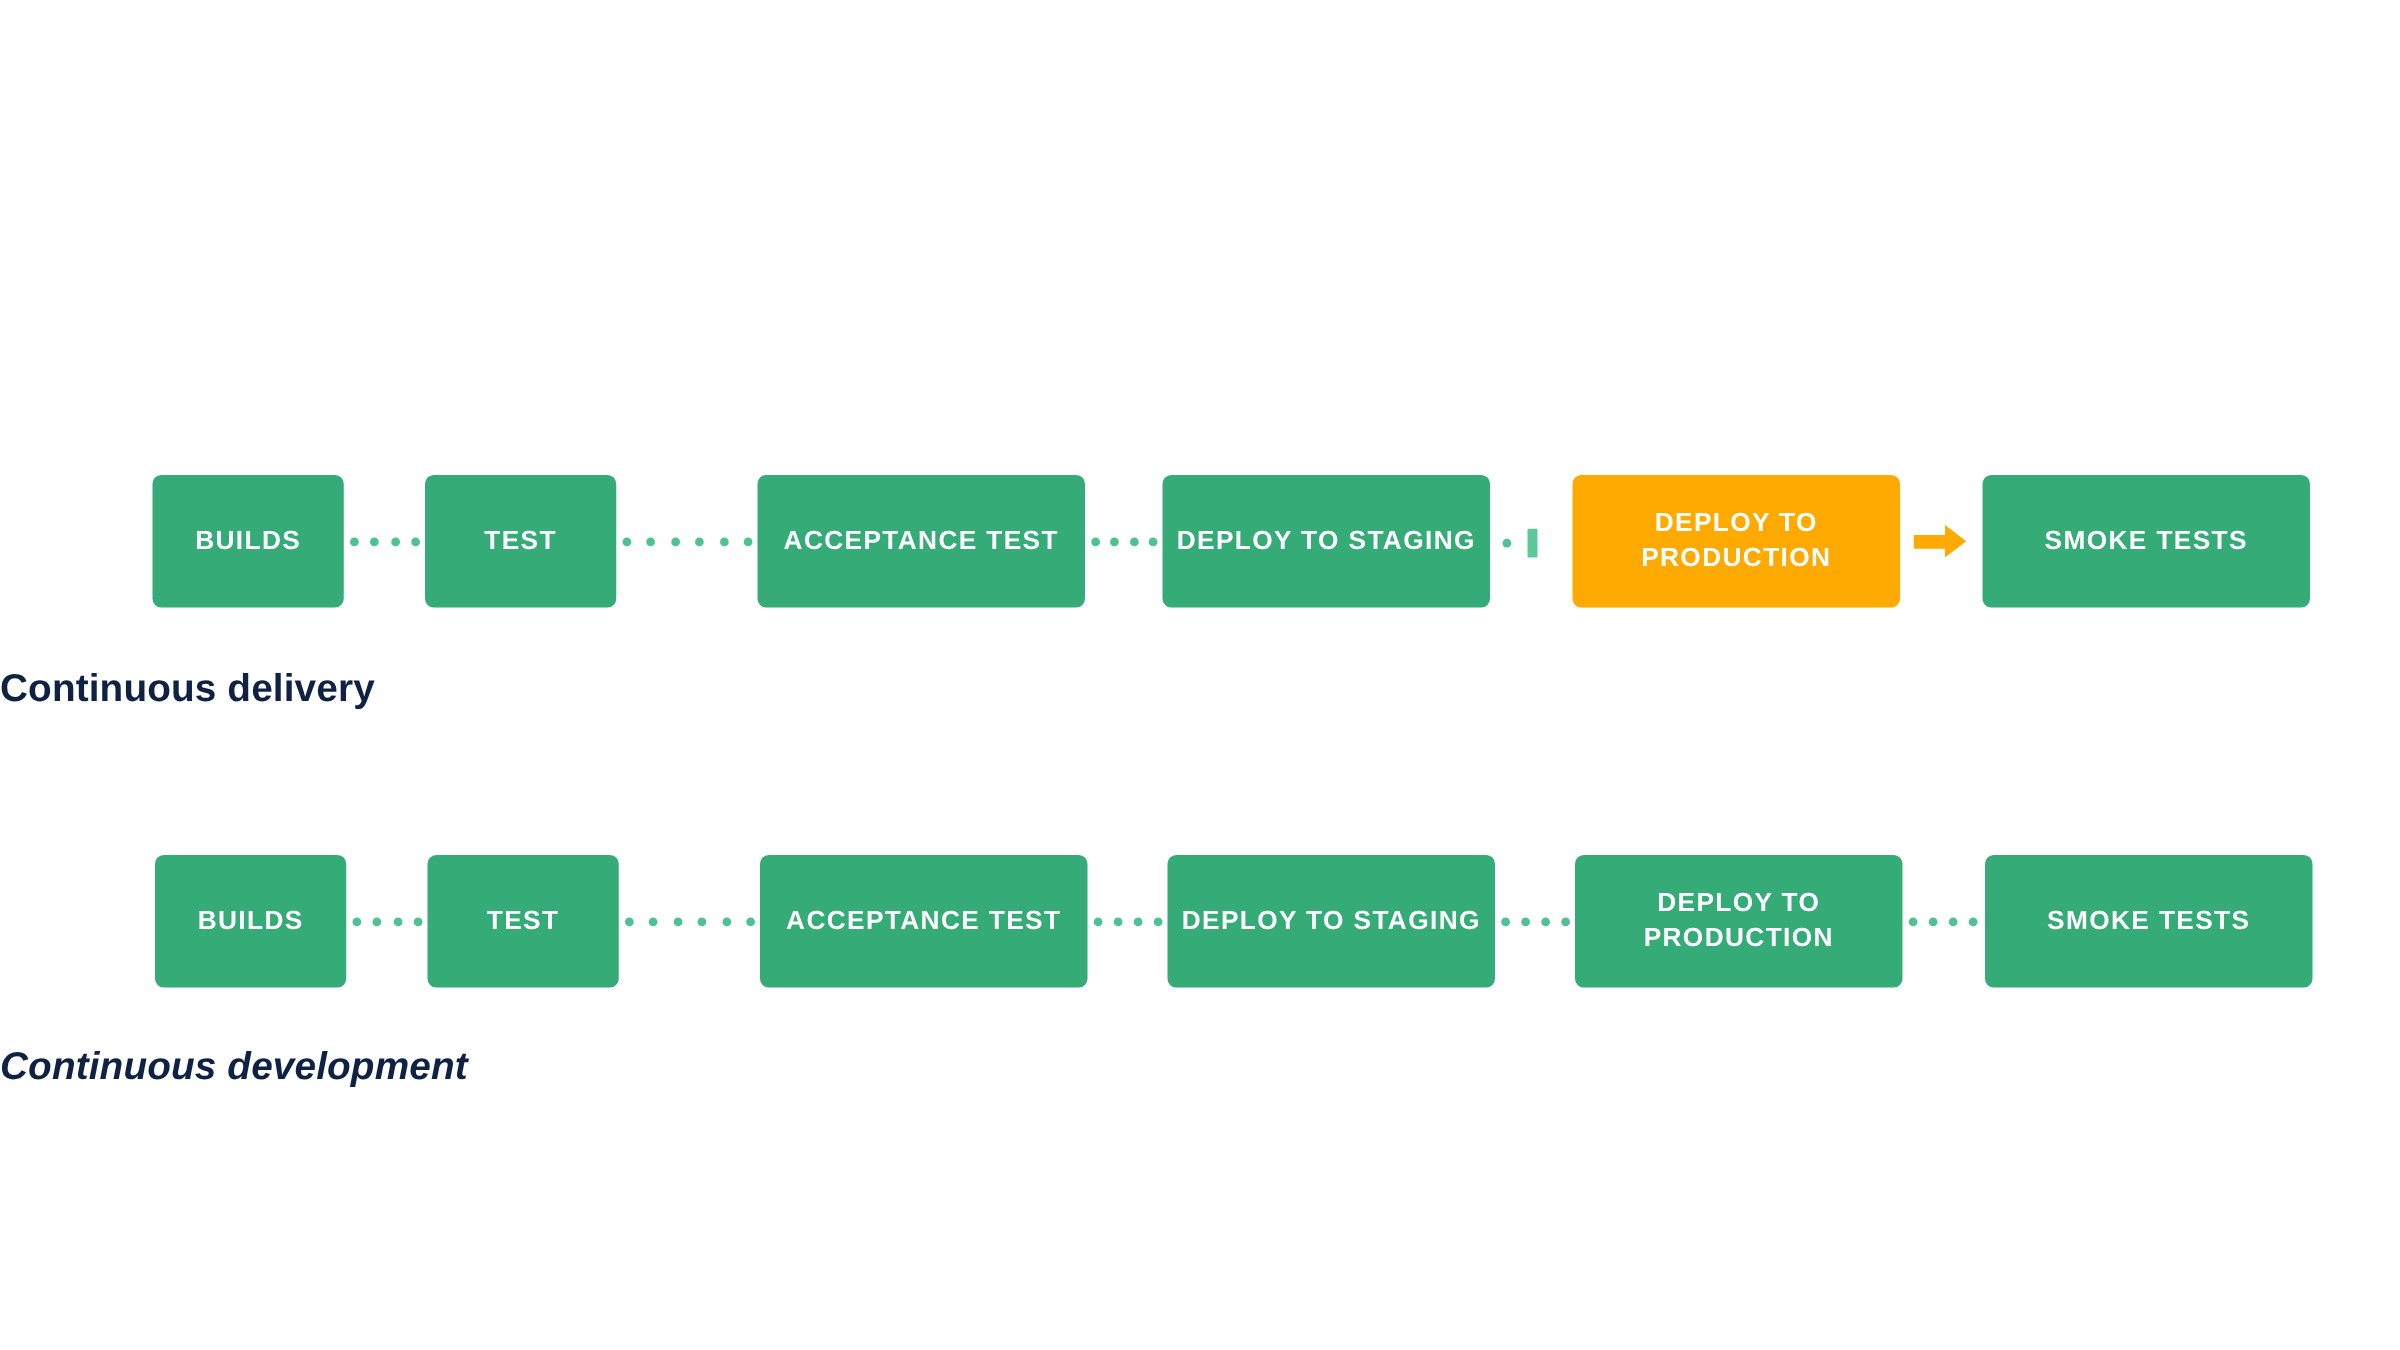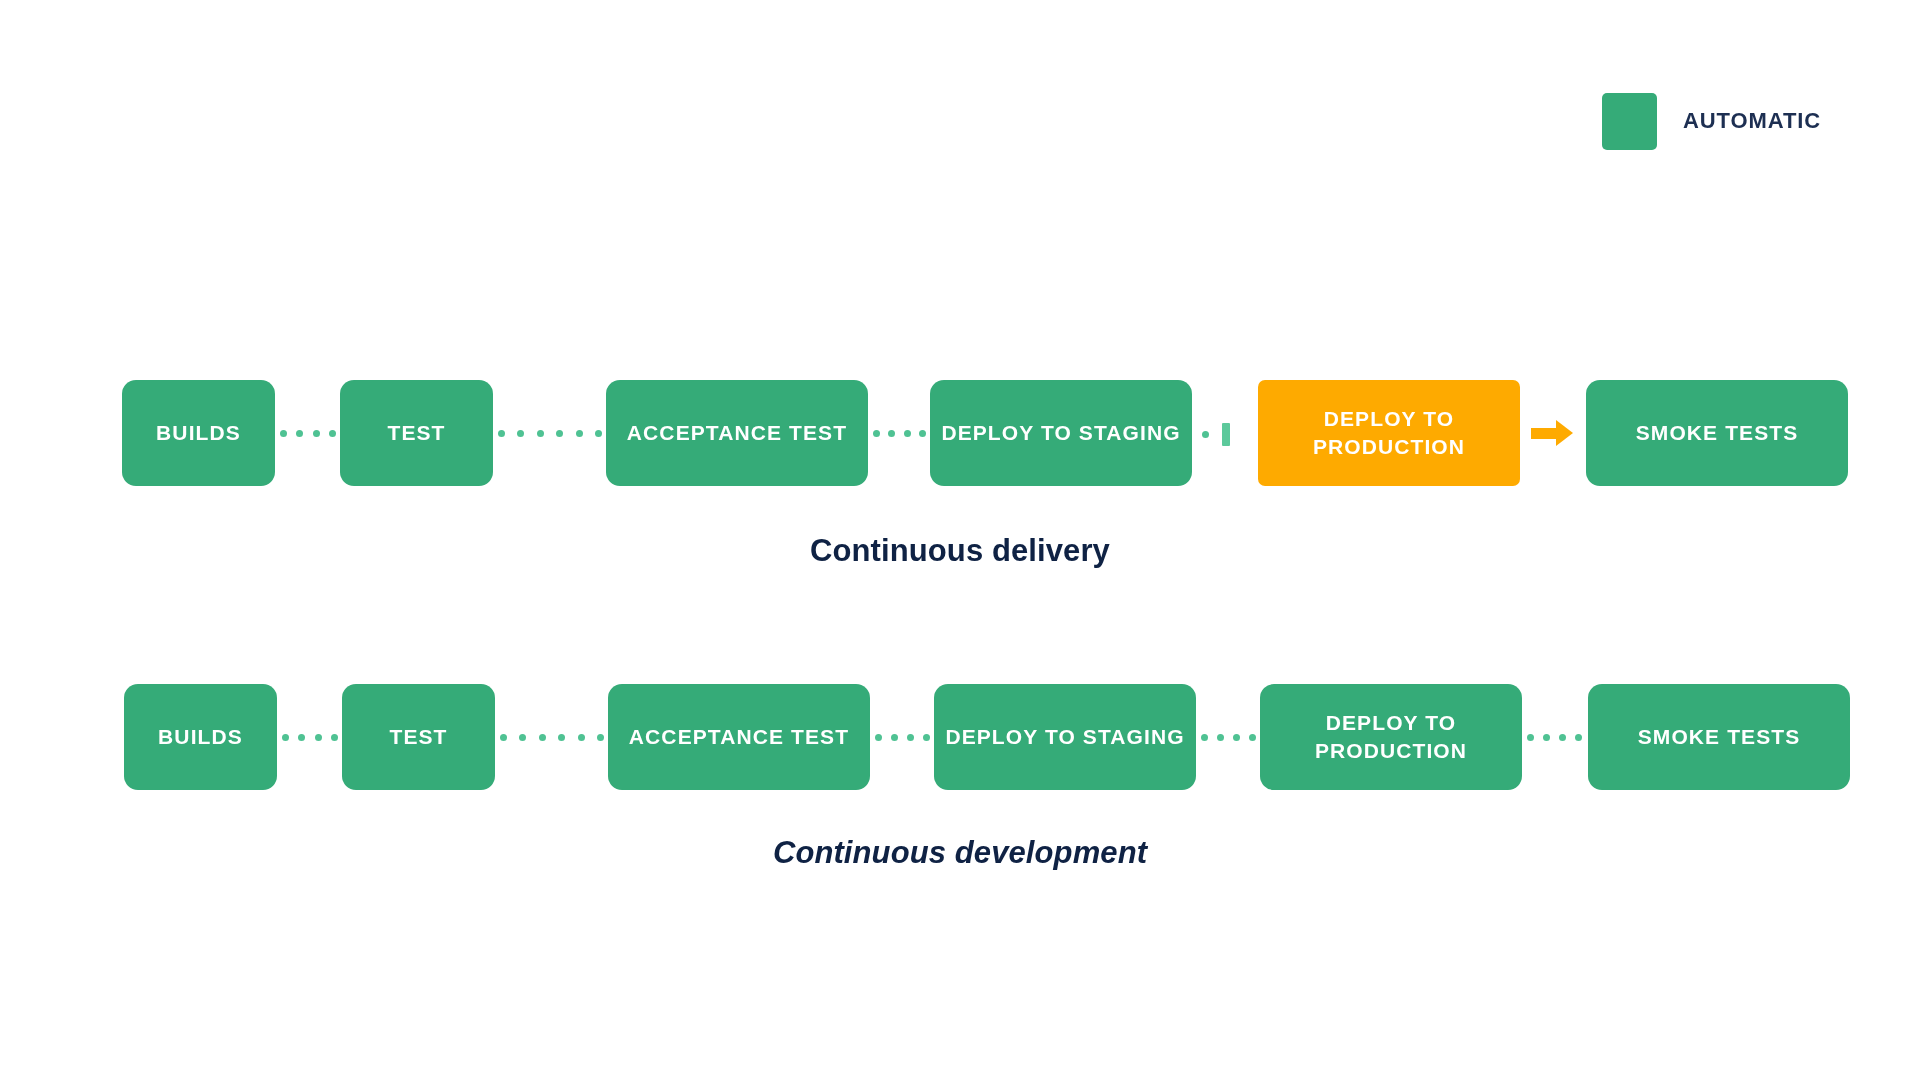--- a/index.html
+++ b/index.html
@@ -71,21 +71,21 @@
     justify-content: center;
     text-align: center;
     color: #ffffff;
     font-size: 21px;
     font-weight: bold;
     letter-spacing: 1.1px;
     line-height: 1.33;
     box-sizing: border-box;
     padding: 0 10px;
   }
-  .node.green  { background: #35ab78; border-radius: 14px; }
+  .node.green  { background: #35ab78; }
   .node.orange { background: #feaa00; }
 
   
   .connector {
     position: absolute;
     top: 50px;
     height: 7px;
     display: flex;
     align-items: center;
     justify-content: space-between;
@@ -140,39 +140,35 @@
     border-bottom: 13px solid transparent;
     border-left: 17px solid #feaa00;
     margin-left: -1px;
   }
 
   
   .caption {
     position: absolute;
     left: 0;
     width: 1920px;
-    text-align: center;
+    text-align: left;
     font-size: 31px;
     font-weight: bold;
     color: #0f2244;
     letter-spacing: 0.1px;
   }
   #caption-delivery { top: 533px; }
   #caption-development { top: 835px; font-style: italic; }
 </style>
 </head>
 <body>
 
 <div id="stage">
 
   <div class="legend" id="legend">
-      <div class="legend-row">
-        <div class="legend-swatch" style="background: rgb(53, 171, 120);"></div>
-        <div class="legend-label">AUTOMATIC</div>
-      </div>
     </div>
 
   <div class="pipeline" id="pipeline-delivery">
       <div class="connector" style="left: 280px; width: 56px;">
         <span class="dot"></span>
         <span class="dot"></span>
         <span class="dot"></span>
         <span class="dot"></span>
       </div>
       <div class="connector" style="left: 498px; width: 104px;">

